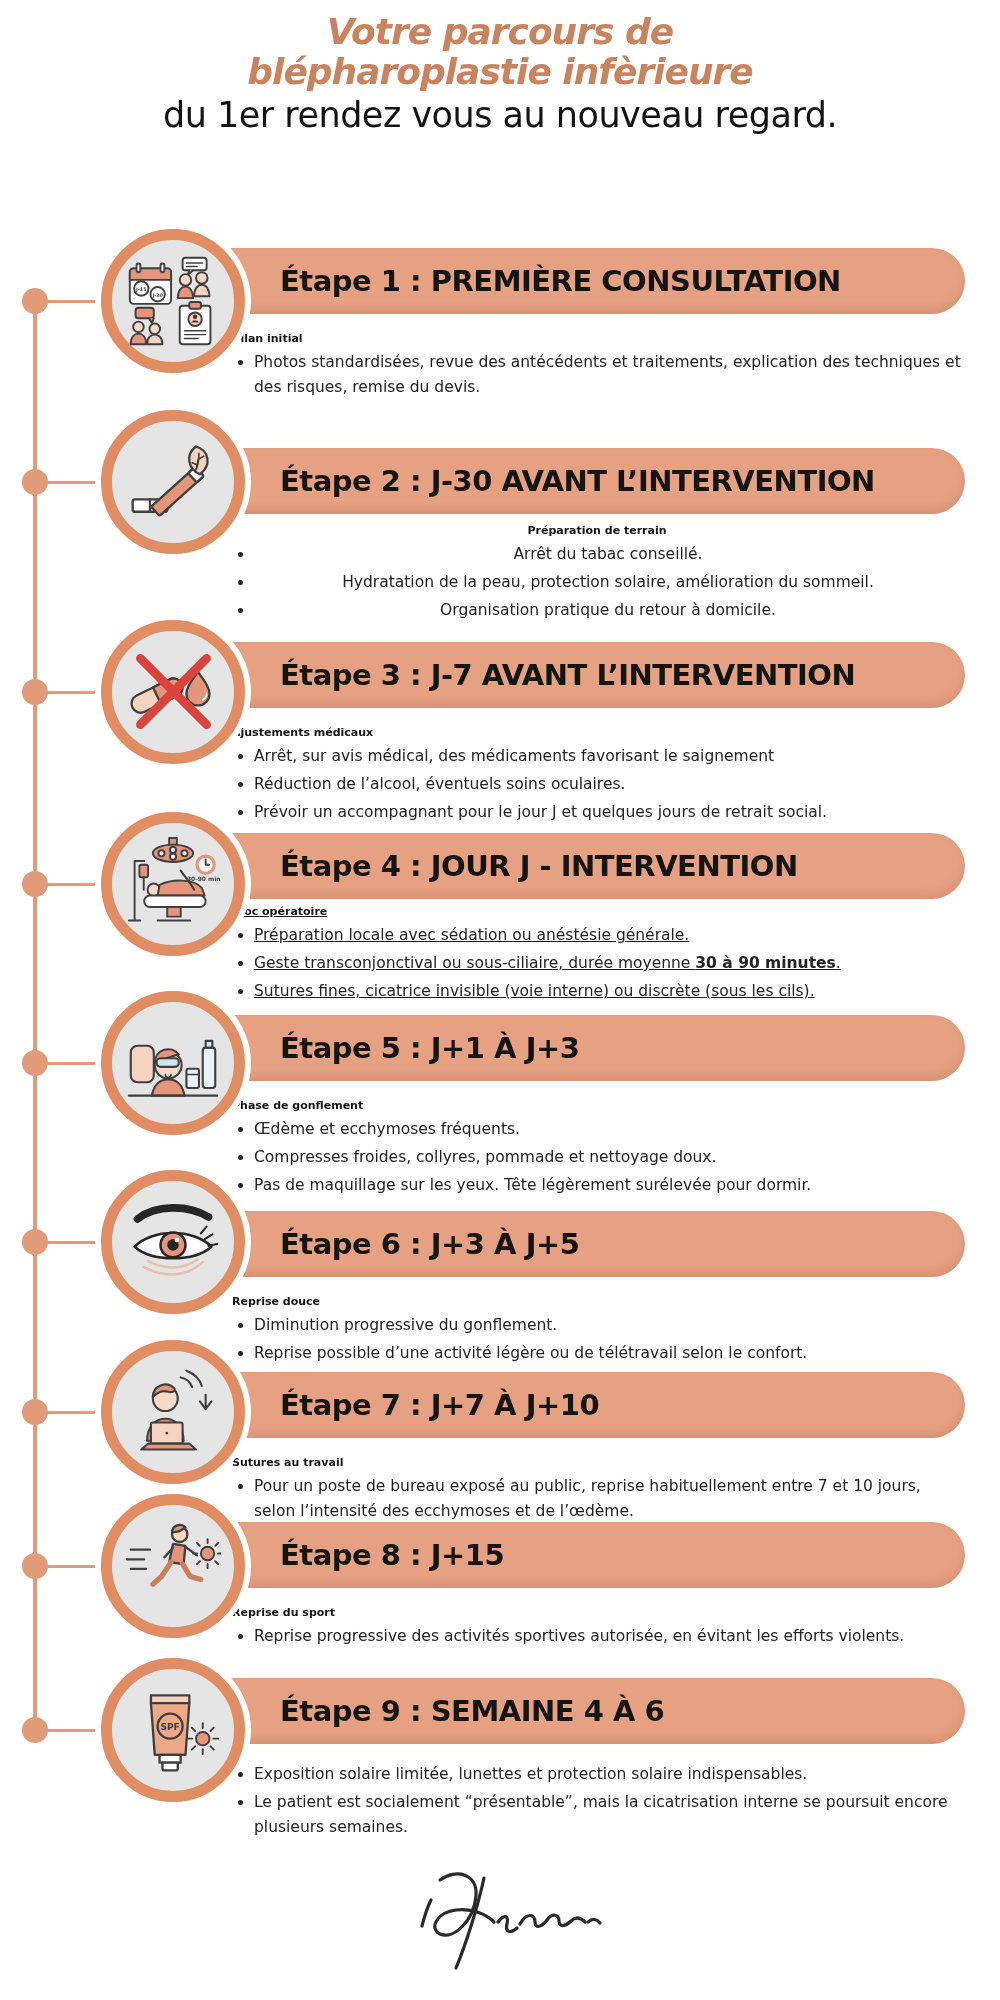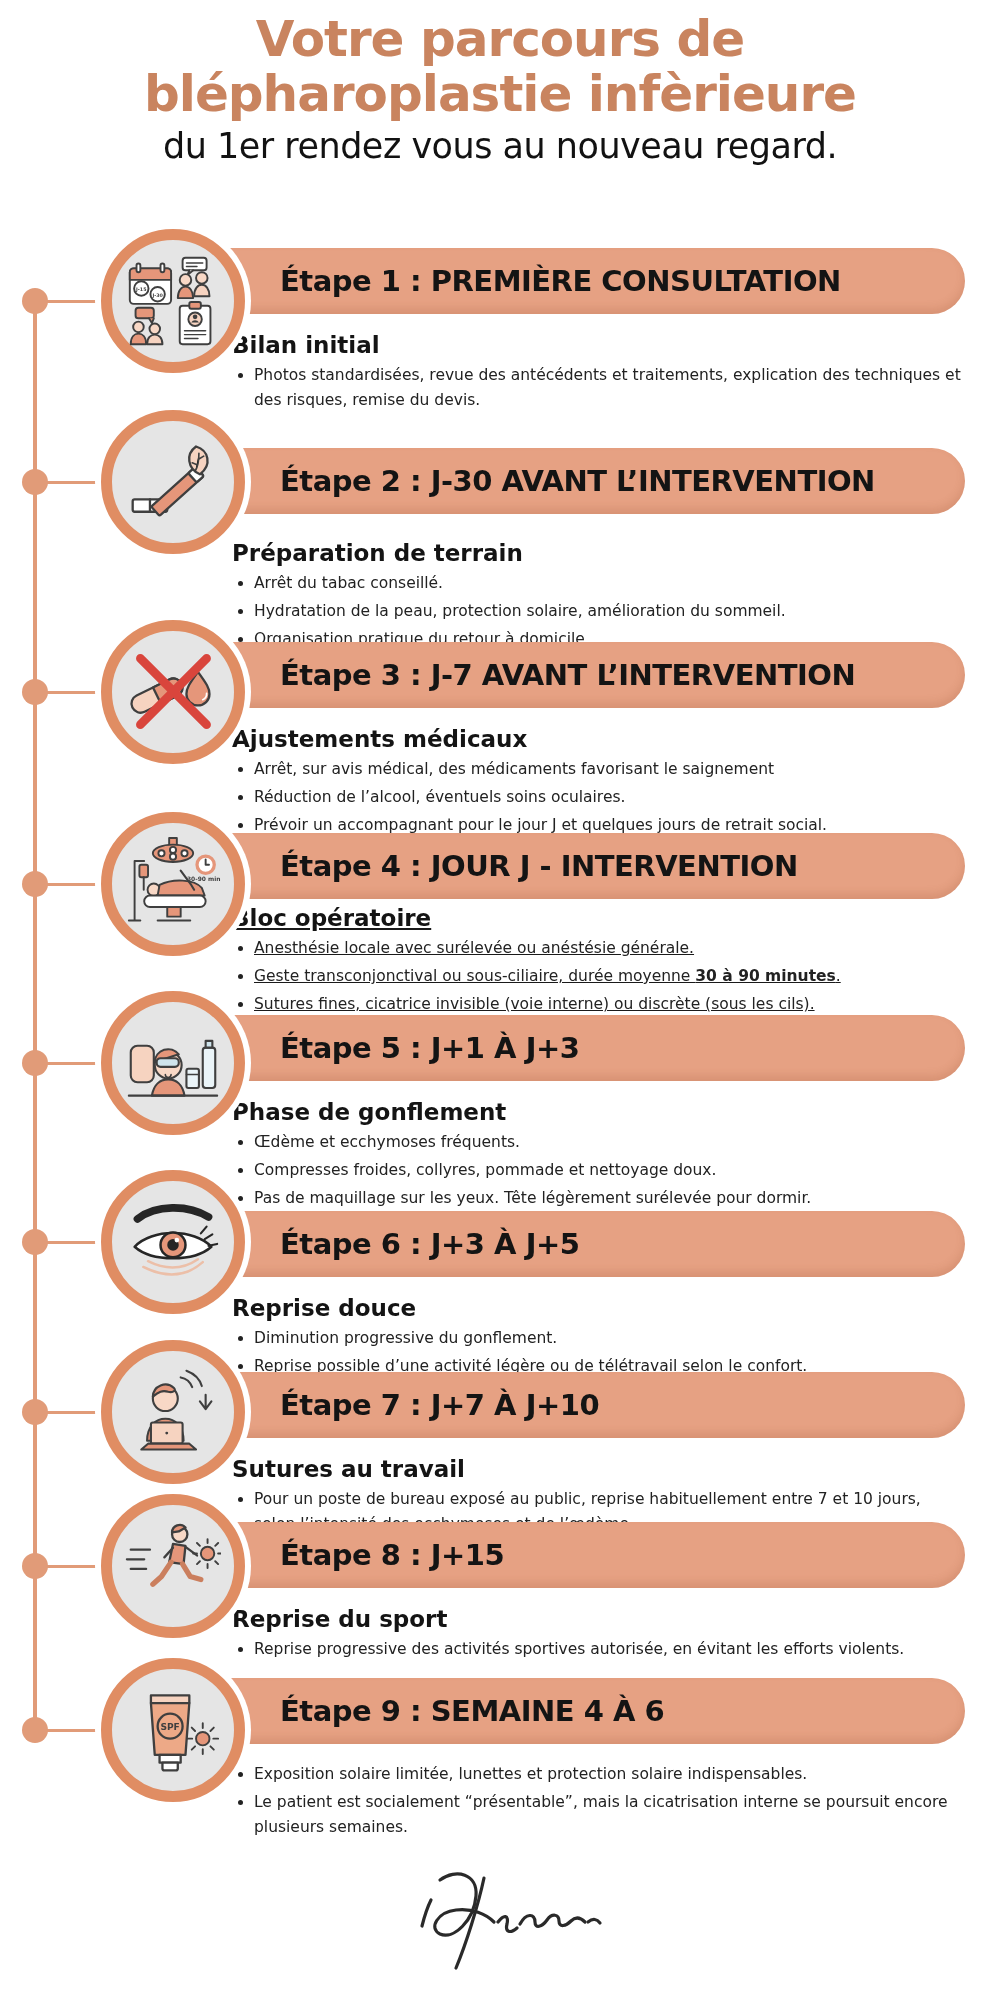--- a/index.html
+++ b/index.html
@@ -7,40 +7,40 @@
     --circle:#e08d63;
     --line:#e19b78;
     --title:#c9845f;
     --ink:#1a1a1a;
   }
   html,body{margin:0;padding:0;background:#fff;}
   .canvas{position:relative;width:1000px;height:2000px;background:#fff;overflow:hidden;
           font-family:"DejaVu Sans",sans-serif;color:var(--ink);}
   
   .header{position:absolute;top:12px;left:0;width:1000px;text-align:center;}
-  .title{font-size:50px;font-weight:800;color:var(--title);line-height:1.1;letter-spacing:-1px;}
+  .title{font-size:36px;font-weight:800;color:var(--title);line-height:1.1;letter-spacing:-1px;font-style:italic;}
   .subtitle{font-size:35px;font-weight:400;color:#121212;margin-top:4px;letter-spacing:-0.5px;}
   
   .tl-line{position:absolute;left:33px;width:4px;background:var(--line);}
   .tl-dot{position:absolute;left:22px;width:26px;height:26px;border-radius:50%;background:var(--line);}
   .tl-conn{position:absolute;left:37px;width:78px;height:3px;background:var(--line);}
   
   .step{position:absolute;left:0;width:1000px;}
   .banner{position:absolute;left:158px;top:0;width:807px;height:66px;background:var(--banner);
           border-radius:40px;display:flex;align-items:center;box-sizing:border-box;padding-left:122px;
           box-shadow:inset 0 -5px 8px rgba(150,80,45,0.18);z-index:2;}
   .step-title{margin:0;font-size:29px;font-weight:800;color:#141414;letter-spacing:-0.5px;white-space:nowrap;}
   .circle{position:absolute;left:101px;width:144px;height:144px;border-radius:50%;background:#e5e5e5;
           border:11px solid var(--circle);box-sizing:border-box;display:flex;align-items:center;
           justify-content:center;z-index:3;box-shadow:0 0 0 6px #fff;}
   .icon{width:96px;height:96px;display:block;}
   .icon svg{width:96px;height:96px;display:block;}
   svg text{font-family:"DejaVu Sans",sans-serif;}
   .content{position:absolute;left:232px;width:730px;}
-  .heading{margin:0 0 5px 0;font-size:23px;font-weight:700;color:#141414;}
+  .heading{margin:0 0 5px 0;font-size:11px;font-weight:700;color:#141414;}
   ul.bullets{margin:0;padding:0 0 0 22px;list-style:none;}
   ul.bullets li{position:relative;font-size:15.5px;line-height:25px;color:#222;margin-bottom:3px;}
   ul.bullets li::before{content:"";position:absolute;left:-16px;top:10px;width:5px;height:5px;
           border-radius:50%;background:#222;}
   .b{font-weight:700;}
   
   .signature{position:absolute;left:392px;top:1852px;width:250px;height:140px;}
 </style>
 </head>
 <body>
@@ -136,21 +136,21 @@
 <g transform="rotate(-42 58 56)">
                   <rect x="22" y="50" width="62" height="13" rx="2" fill="#e5967a"></rect>
                   <rect x="74" y="50" width="10" height="13" rx="2" fill="#fff"></rect>
                 </g>
 <path d="M74 13 c13 4 17 19 4 29 c-13 -6 -15 -21 -4 -29 Z" fill="#f6d3c0"></path>
 <path d="M77 20 c0 8 -1 14 -4 19 M77 26 l5 -3 M75 32 l-5 -2" stroke-width="1.7"></path>
 </g>
             </svg>
           </span>
     </div>
-    <div class="content" style="top: 92px;">
+    <div class="content" style="top: 76px; text-align: center;">
       <h3 class="heading">Préparation de terrain</h3>
       <ul class="bullets">
             <li>Arrêt du tabac conseillé.</li>
             <li>Hydratation de la peau, protection solaire, amélioration du sommeil.</li>
             <li>Organisation pratique du retour à domicile.</li>
           </ul>
     </div>
   </section>
       <section class="step" style="top: 642px;">
     <div class="banner">
@@ -207,21 +207,21 @@
 <path d="M44 74 h14 v10 h-14 Z" fill="#e5967a"></path>
                 <path d="M34 88 h34"></path>
 <path d="M58 36 l11 15 M69 51 l3 5" stroke-width="2.2"></path>
 </g>
             </svg>
           </span>
     </div>
     <div class="content" style="top: 72px; text-decoration: underline;">
       <h3 class="heading">Bloc opératoire</h3>
       <ul class="bullets">
-            <li>Anesthésie locale avec surélevée ou anéstésie générale.</li>
+            <li>Préparation locale avec sédation ou anéstésie générale.</li>
             <li><span>Geste transconjonctival ou sous-ciliaire, durée moyenne </span><span class="b">30 à 90 minutes</span><span>.</span></li>
             <li>Sutures fines, cicatrice invisible (voie interne) ou discrète (sous les cils).</li>
           </ul>
     </div>
   </section>
       <section class="step" style="top: 1015px;">
     <div class="banner">
       <h2 class="step-title">Étape 5 : J+1 À J+3</h2>
     </div>
     <div class="circle" style="top: -24px;">

